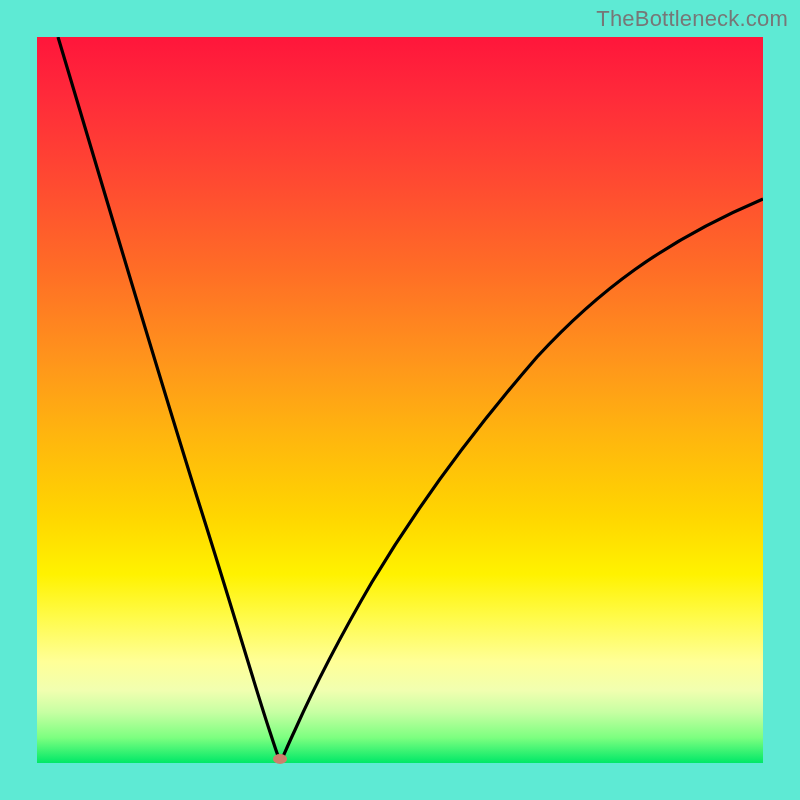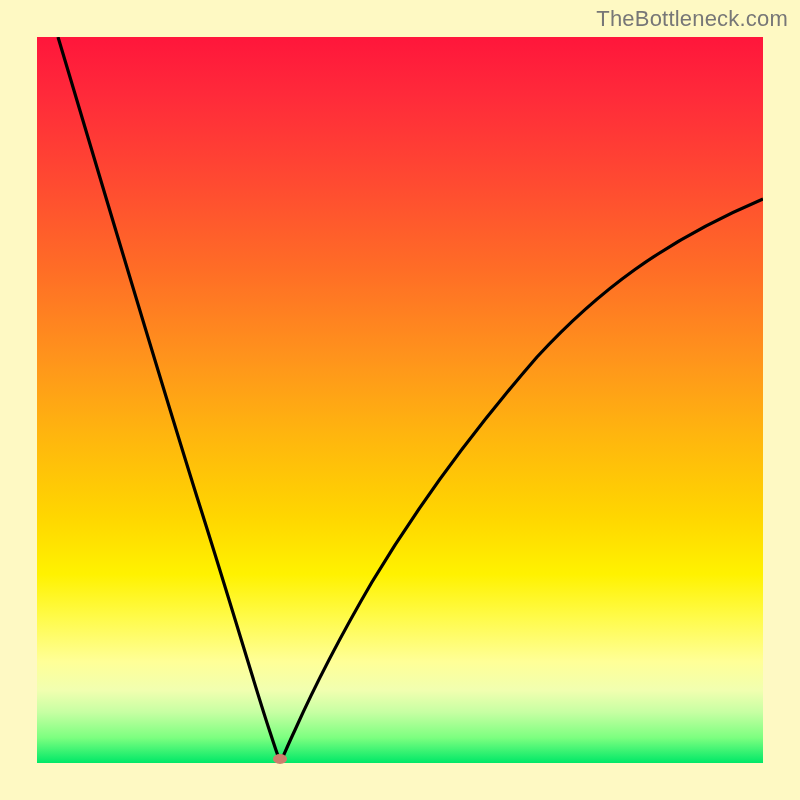--- a/index.html
+++ b/index.html
@@ -8,21 +8,21 @@
     width: 800px;
     height: 800px;
     background: #000000;
     overflow: hidden;
     font-family: Arial, Helvetica, sans-serif;
   }
   .outer {
     position: relative;
     width: 800px;
     height: 800px;
-    background: #fef9c3;
+    background: #5eead4;
   }
   .plot-area {
     position: absolute;
     left: 37px;
     top: 37px;
     width: 726px;
     height: 726px;
     
     background: linear-gradient(to bottom,
       #ff163b 0%,

